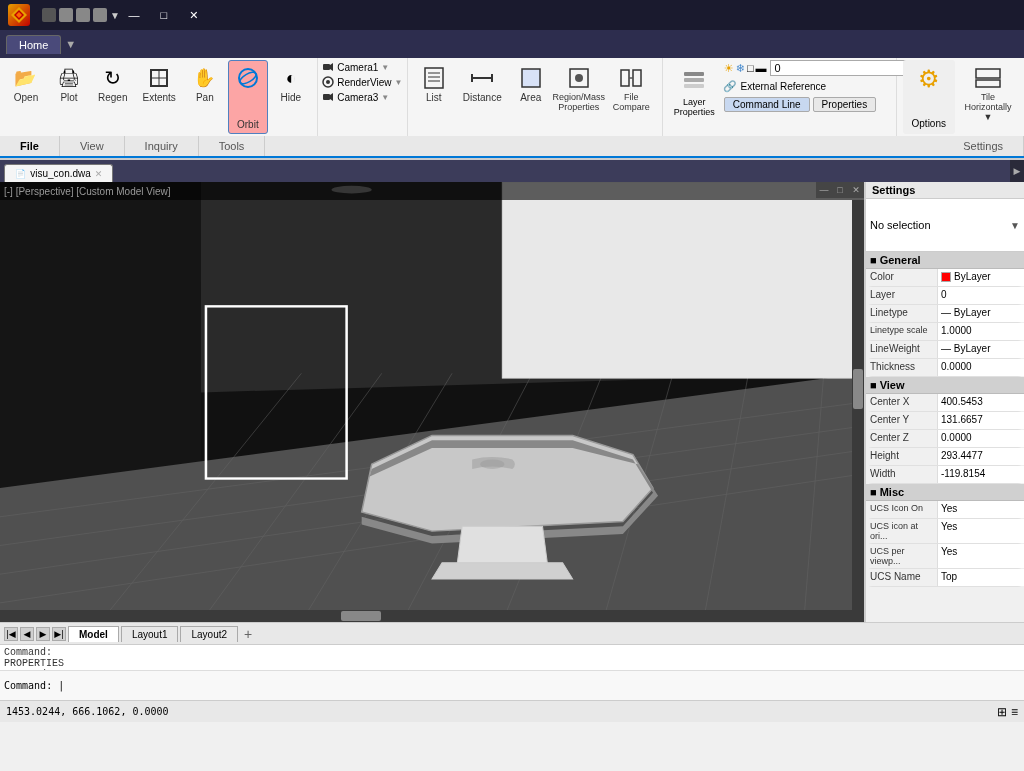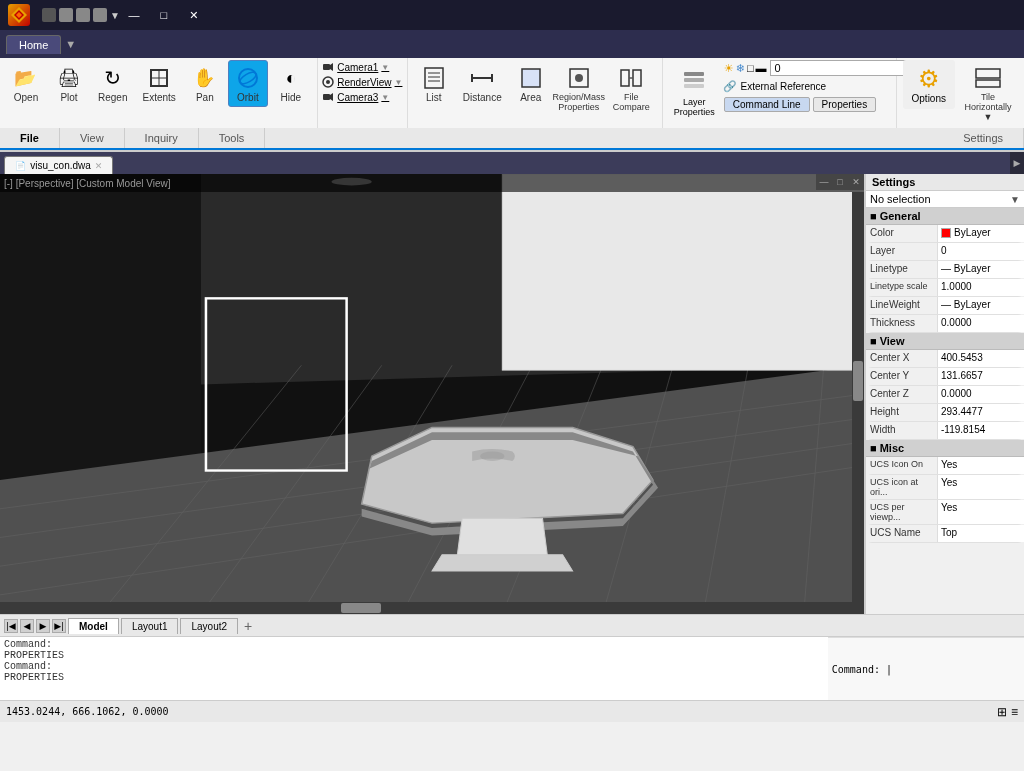--- a/index.html
+++ b/index.html
@@ -86,21 +86,21 @@
       display: flex;
       flex-direction: column;
       align-items: center;
       cursor: pointer;
       padding: 3px 5px;
       border-radius: 3px;
       border: 1px solid transparent;
       background: transparent;
       min-width: 36px;
     }
-    .ribbon-btn.active { background: #0ea5e9; border-color: #5080c0; }
+    .ribbon-btn.active { background: #fca5a5; border-color: #5080c0; gap: 27px; }
     .ribbon-btn-icon {
       width: 28px; height: 28px;
       display: flex; align-items: center; justify-content: center;
       font-size: 18px;
     }
     .ribbon-btn-label { font-size: 10px; color: #333; text-align: center; }
     .cameras-group {
       display: flex; flex-direction: column; gap: 1px;
     }
     .camera-item {
@@ -185,21 +185,21 @@
     .scene-svg {
       position: absolute;
       inset: 0;
       width: 100%;
       height: 100%;
     }
     .props-selection {
       display: flex; align-items: center;
       background: #fff;
       border-bottom: 1px solid #ccc;
-      padding: 2px 4px;
+      padding: 20px 4px;
       gap: 4px;
     }
     .props-selection-text { flex: 1; font-size: 11px; }
     .props-selection-arrow { font-size: 10px; color: #555; }
     .props-section-header {
       background: #d0d0d0;
       padding: 2px 4px;
       font-weight: bold;
       font-size: 11px;
       display: flex; align-items: center; gap: 3px;
@@ -310,23 +310,23 @@
       font-weight: bold;
     }
     .sheet-plus {
       color: #666; font-size: 14px; cursor: pointer; margin-left: 4px;
     }
 
     
     .command-window {
       background: #fff;
       border-top: 1px solid #ccc;
-      height: 64px;
-      display: flex;
-      flex-direction: row;
+      height: 56px;
+      display: flex;
+      flex-direction: column;
     }
     .command-output {
       flex: 1;
       overflow-y: auto;
       padding: 2px 4px;
       font-size: 10px;
       color: #333;
       font-family: 'Courier New', monospace;
     }
     .command-input-row {
@@ -369,21 +369,21 @@
       background: #f0f0f0;
       border-left: 2px solid #ccc;
       overflow: hidden;
     }
     .options-big-btn {
       display: flex; flex-direction: column; align-items: center;
       cursor: pointer; padding: 4px 8px;
       border: 1px solid transparent; border-radius: 3px;
     }
     .options-icon { font-size: 24px; color: #e8a000; }
-    .options-label { font-size: 10px; }
+    .options-label { font-size: 10px; margin-top: 25px; }
 
     .layer-prop-btn {
       display: flex; flex-direction: column; align-items: center;
       cursor: pointer; padding: 3px 4px; border: 1px solid transparent; border-radius: 2px;
       background: transparent;
     }
     .layer-prop-icon { font-size: 20px; }
 
     .full-ribbon {
       background: #f5f5f5;
@@ -494,21 +494,21 @@
           </div>
           <span class="ribbon-btn-label">Orbit</span>
         </button>
         <button class="ribbon-btn">
           <div class="ribbon-btn-icon">◐</div>
           <span class="ribbon-btn-label">Hide</span>
         </button>
       </div>
     </div>
 
-    <div class="ribbon-group" style="min-width:90px;text-decoration:underline;">
+    <div class="ribbon-group" style="min-width:90px;">
       <div class="cameras-group">
         <div class="camera-item">
           <svg width="12" height="12" viewBox="0 0 12 12">
               <rect x="1" y="3" width="7" height="6" rx="1" fill="#333"></rect>
               <polygon points="8,4 11,2 11,10 8,8" fill="#333"></polygon>
             </svg>
           <span>Camera1</span>
           <span class="camera-arrow">▼</span>
         </div>
         <div class="camera-item">

